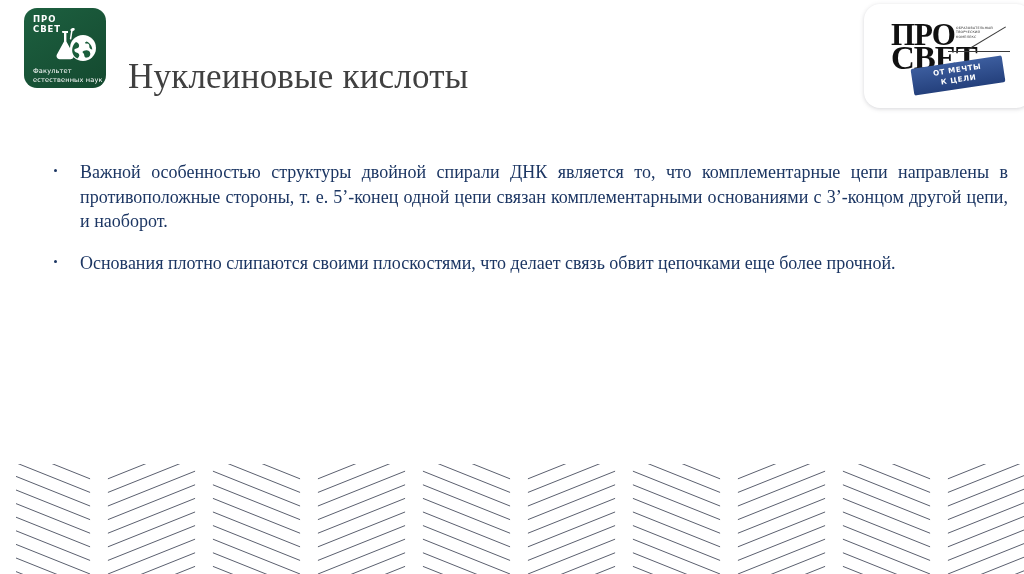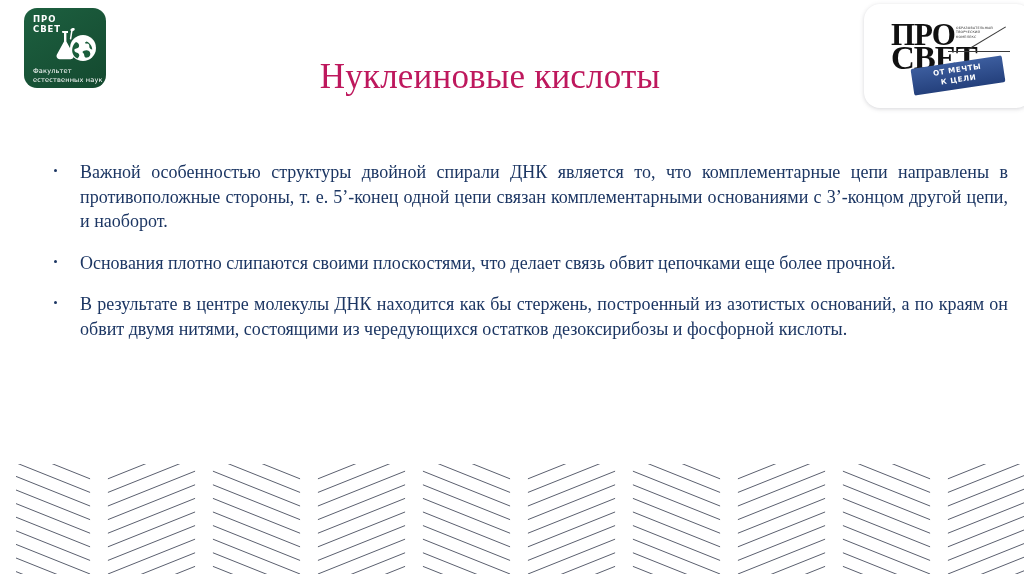--- a/index.html
+++ b/index.html
@@ -134,29 +134,29 @@
     font-size: 7.2px;
     line-height: 9.5px;
     letter-spacing: 0.6px;
     color: #ffffff;
     white-space: pre-line;
   }
 
   
   #slide-title {
     position: absolute;
-    left: 104px;
+    left: 112px;
     top: 32px;
     width: 740px;
-    text-align: center;
+    text-align: left;
     font-family: "Liberation Serif", serif;
     font-size: 35px;
     line-height: 44px;
     font-weight: 400;
-    color: #be185d;
+    color: #404040;
     letter-spacing: 0.2px;
   }
 
   
   #body-list {
     position: absolute;
     left: 32px;
     top: 160px;
     width: 960px;
   }
@@ -237,24 +237,20 @@
   <h1 id="slide-title">Нуклеиновые кислоты</h1>
 
   <div id="body-list">
     <div class="bullet-row">
       <span class="bullet-dot"></span>
       <span class="bullet-text"><span>Важной особенностью структуры двойной спирали ДНК является то, что комплементарные цепи направлены в противоположные стороны, т. е. 5’-конец одной цепи связан комплементарными основаниями с 3’-концом другой цепи, и наоборот.</span></span>
     </div>
     <div class="bullet-row">
       <span class="bullet-dot"></span>
       <span class="bullet-text"><span>Основания плотно слипаются своими плоскостями, что делает связь обвит цепочками еще более прочной.</span></span>
-    </div>
-    <div class="bullet-row">
-      <span class="bullet-dot"></span>
-      <span class="bullet-text"><span>В результате в центре молекулы ДНК находится как бы стержень, построенный из азотистых оснований, а по краям он обвит двумя нитями, состоящими из чередующихся остатков дезоксирибозы и фосфорной кислоты.</span></span>
     </div>
   </div>
 
   <div id="chevron-band">
     <svg id="chevron-svg" width="1024" height="110" viewBox="0 0 1024 110" aria-hidden="true">
         <line x1="-118.08" y1="14.83" x2="-30.93" y2="-20.03" stroke="#5a5f6e" stroke-width="1"></line>
         <line x1="-13.07" y1="-20.03" x2="74.08" y2="14.83" stroke="#5a5f6e" stroke-width="1"></line>
         <line x1="91.92" y1="14.83" x2="179.07" y2="-20.03" stroke="#5a5f6e" stroke-width="1"></line>
         <line x1="196.93" y1="-20.03" x2="284.07" y2="14.83" stroke="#5a5f6e" stroke-width="1"></line>
         <line x1="301.93" y1="14.83" x2="389.07" y2="-20.03" stroke="#5a5f6e" stroke-width="1"></line>

